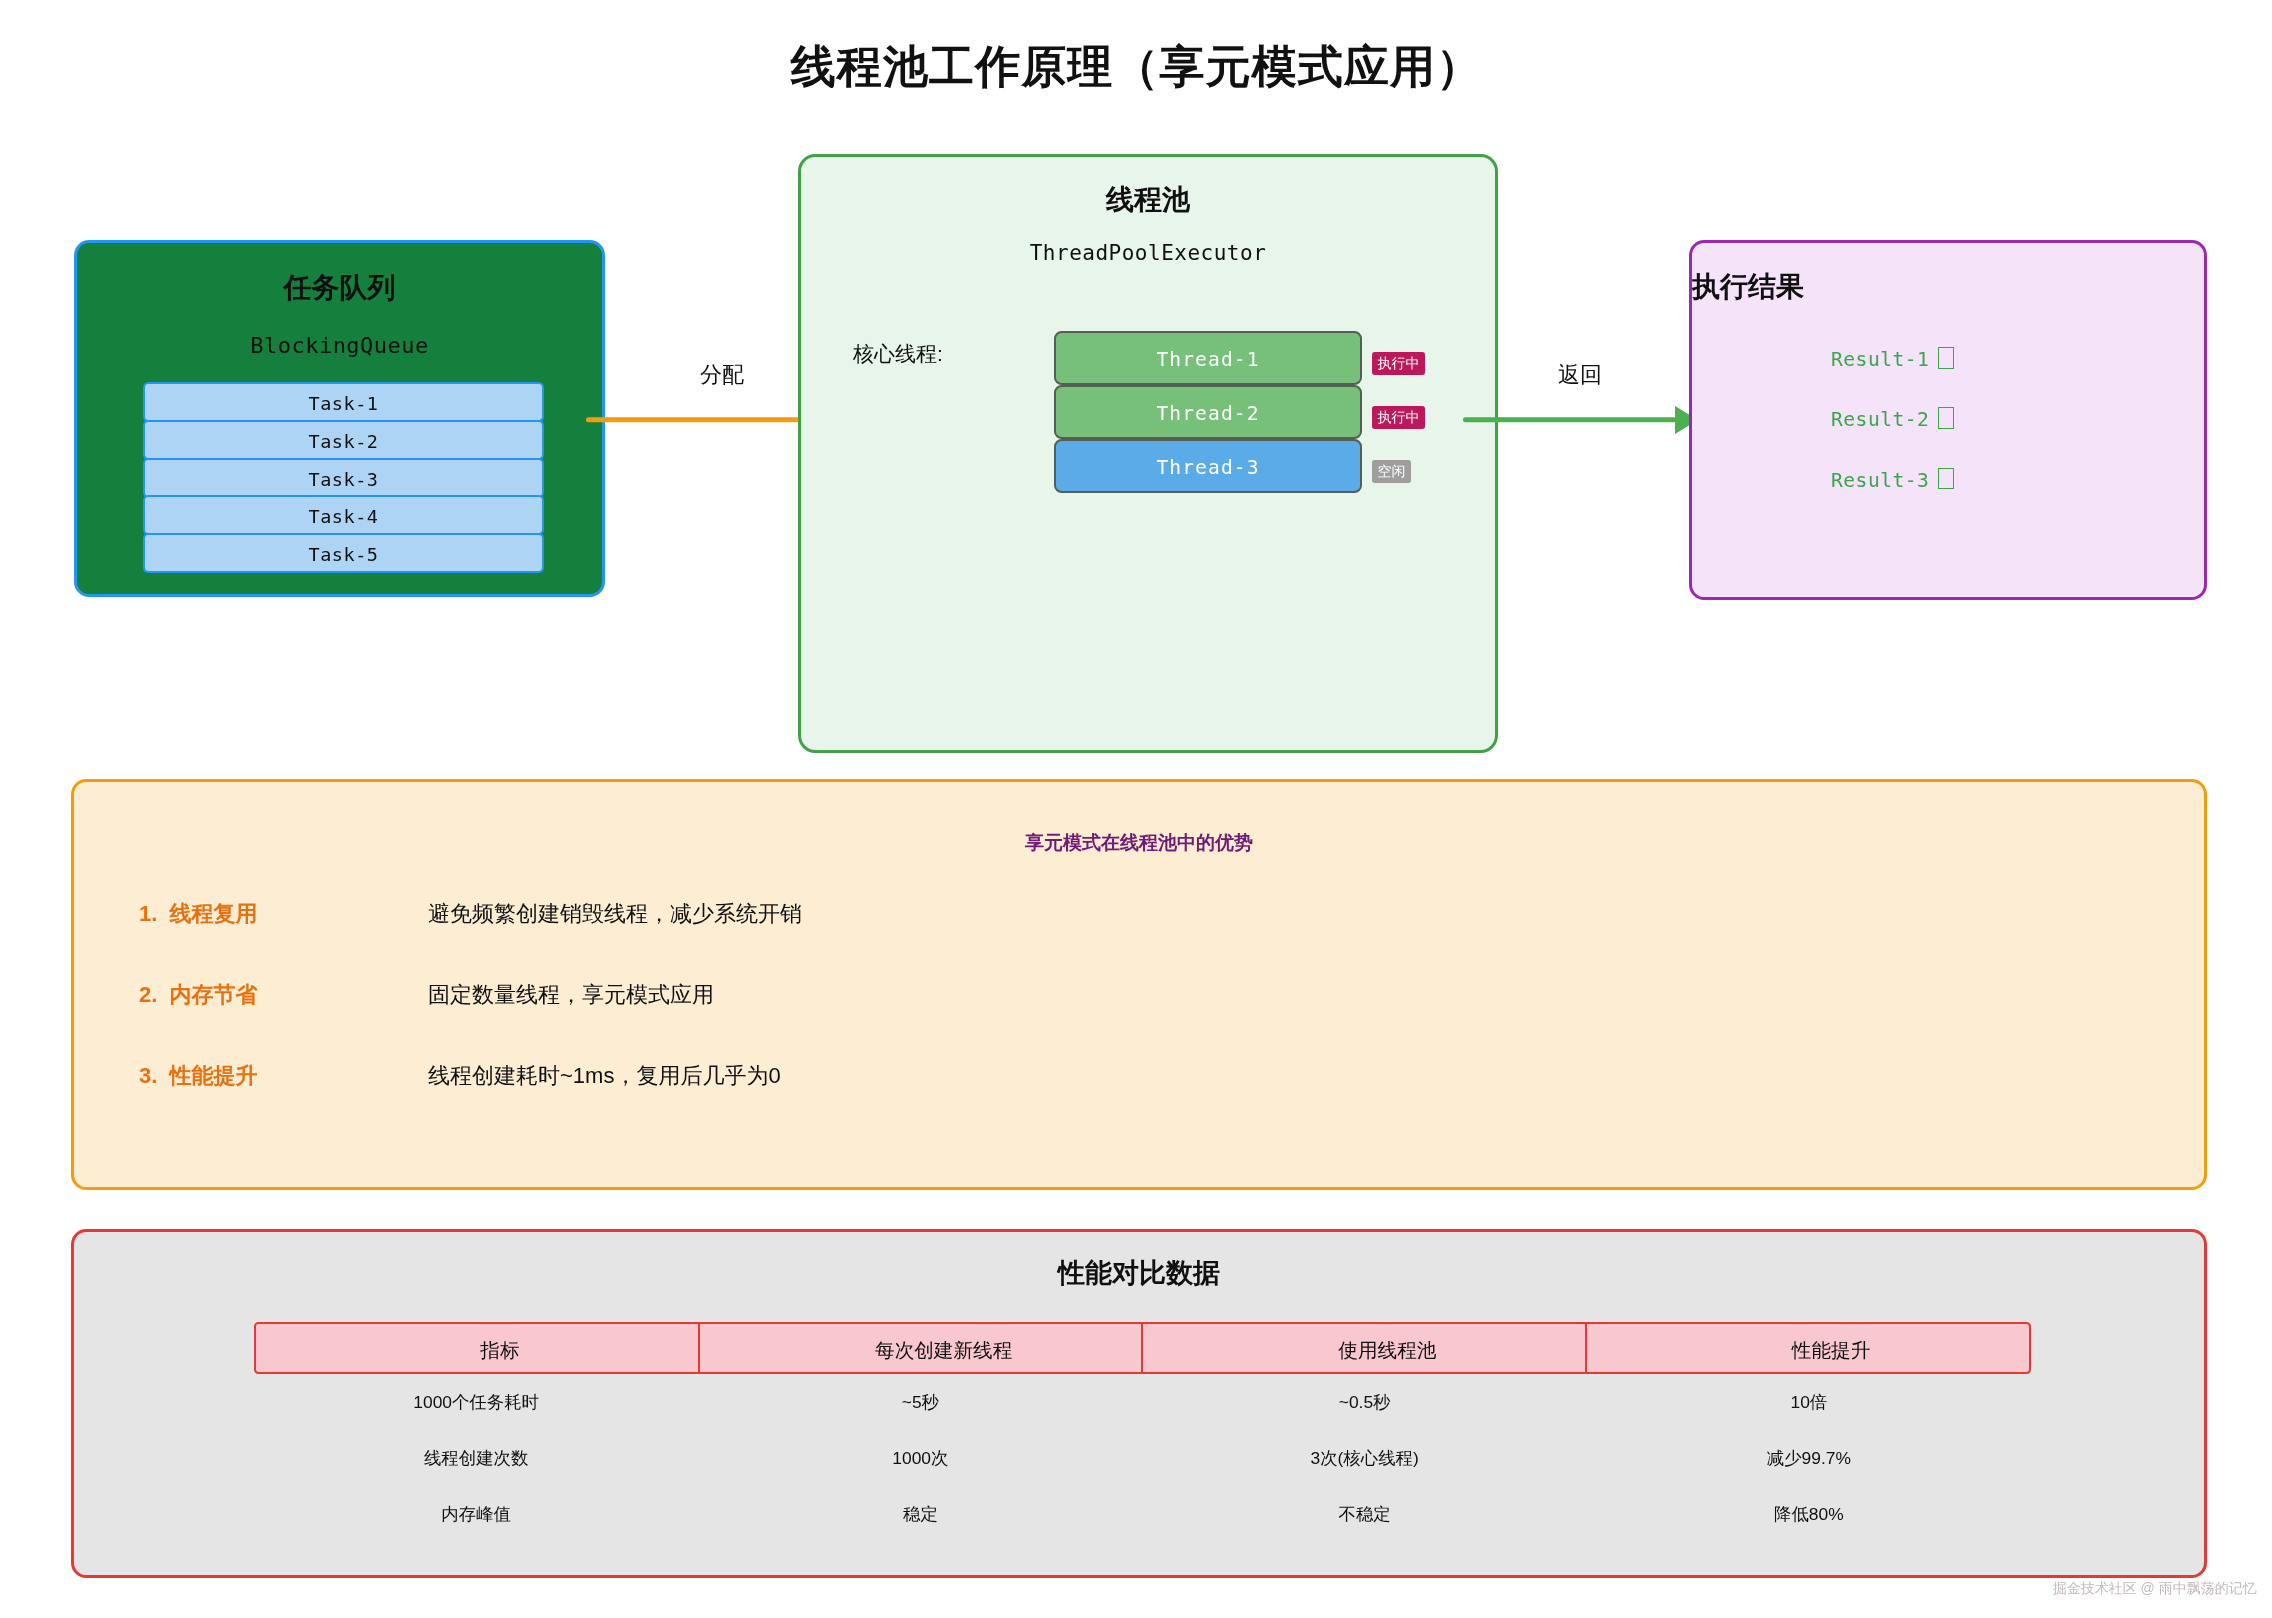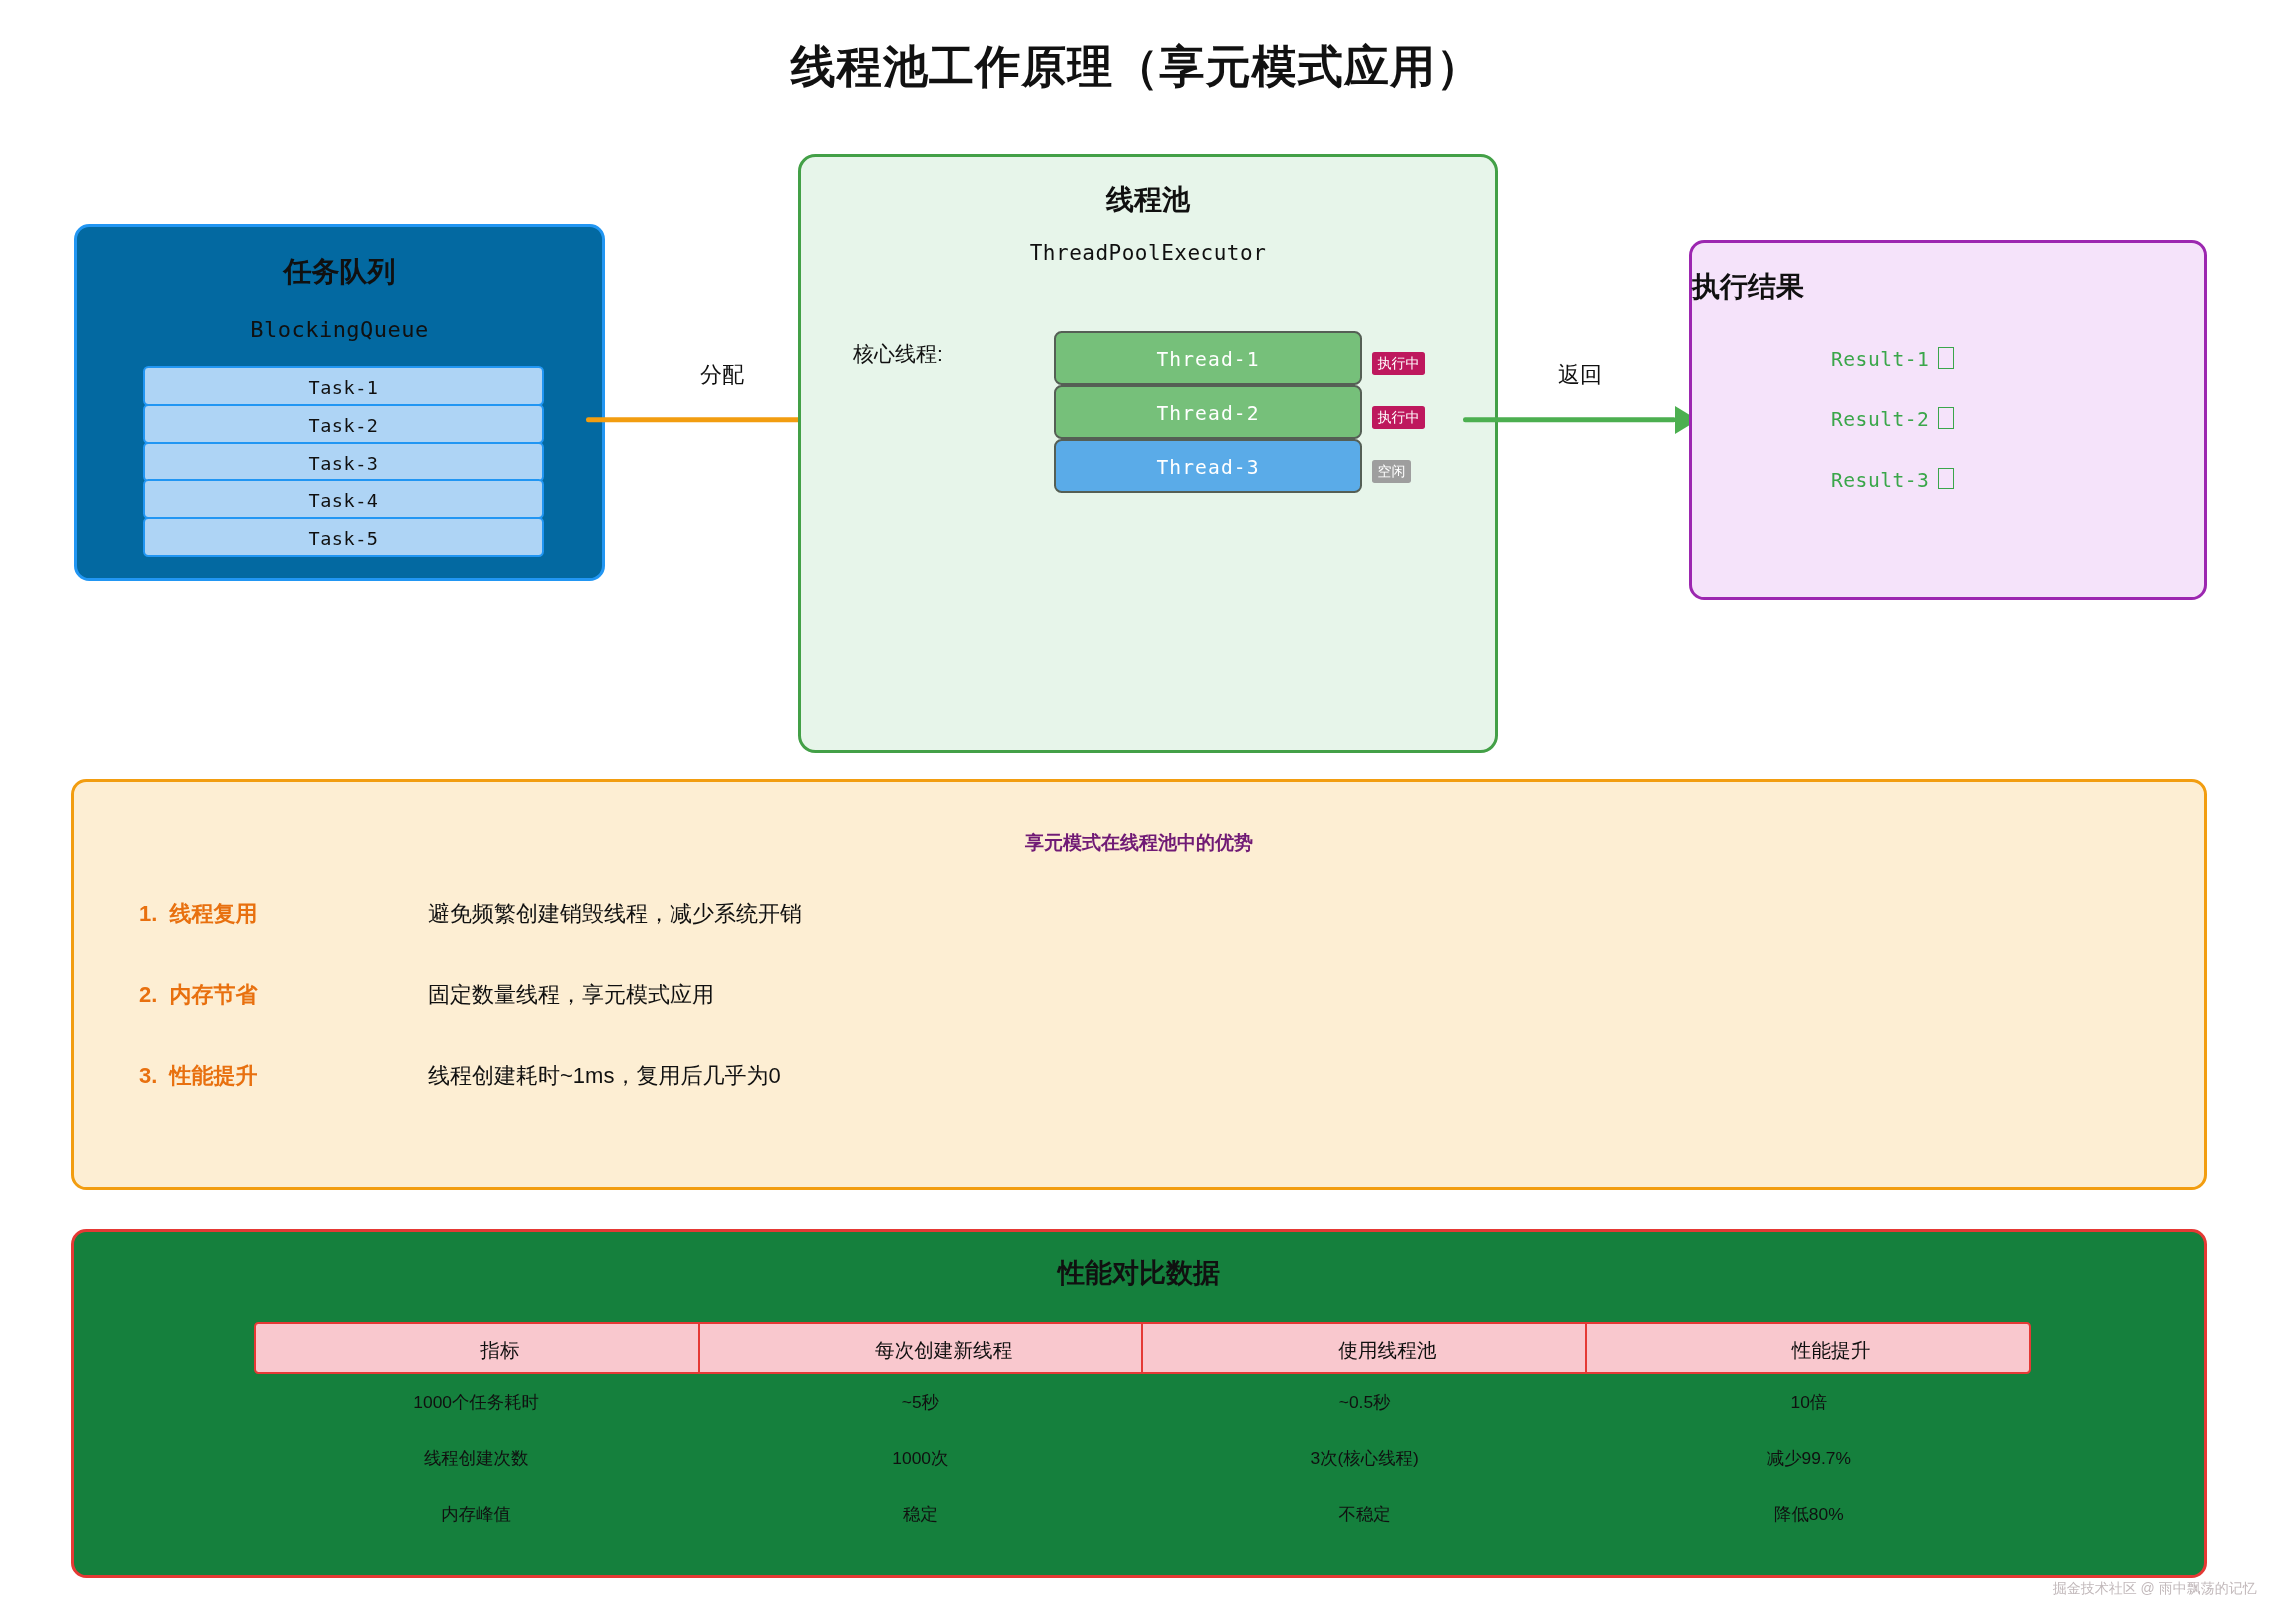--- a/index.html
+++ b/index.html
@@ -26,24 +26,24 @@
     font-size: 45px;
     font-weight: 700;
     color: #111111;
     letter-spacing: 1.1px;
   }
 
   
   #task-queue-panel {
     position: absolute;
     left: 74px;
-    top: 224px;
+    top: 240px;
     width: 531px;
     height: 357px;
-    background: #0369a1;
+    background: #15803d;
     border: 3.8px solid #2196f3;
     border-radius: 15.3px;
     box-sizing: border-box;
   }
   #task-queue-title {
     position: absolute;
     top: 26px;
     left: 0; right: 0;
     text-align: center;
     font-size: 28px;
@@ -279,21 +279,21 @@
     white-space: nowrap;
   }
 
   
   #perf-panel {
     position: absolute;
     left: 71px;
     top: 1229px;
     width: 2136px;
     height: 349px;
-    background: #15803d;
+    background: #e5e5e5;
     border: 3.8px solid #e53935;
     border-radius: 15.3px;
     box-sizing: border-box;
   }
   #perf-title {
     position: absolute;
     top: 23px; left: 0; right: 0;
     text-align: center;
     font-size: 27px;
     font-weight: 700;

